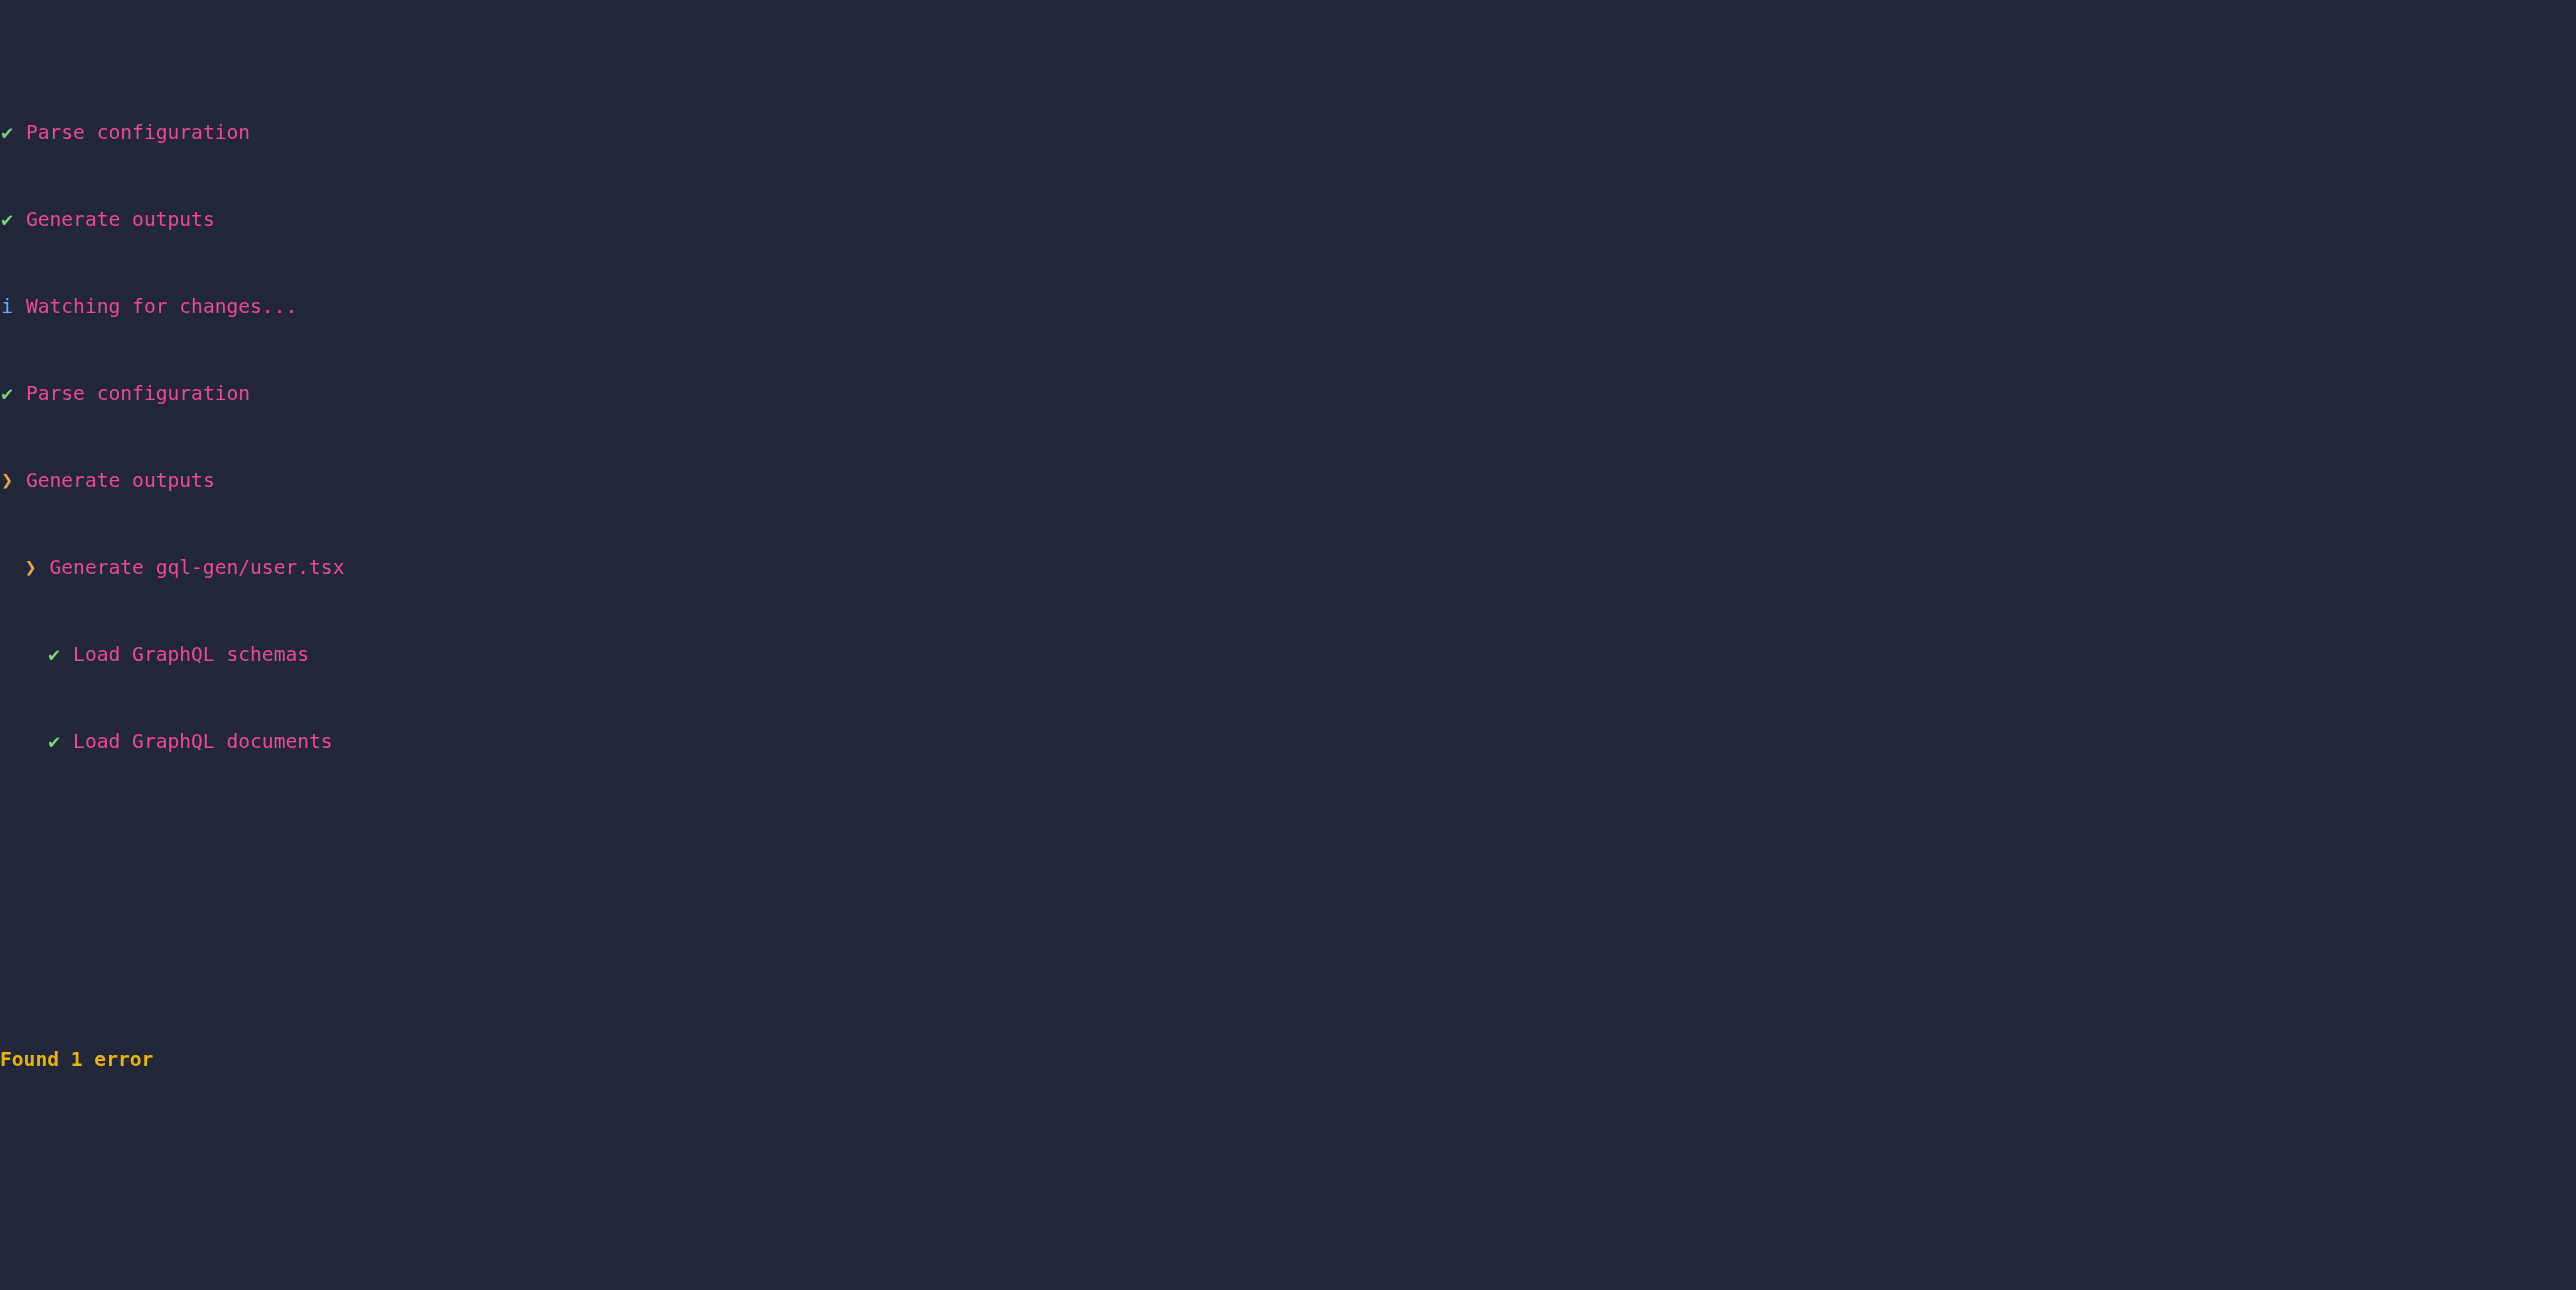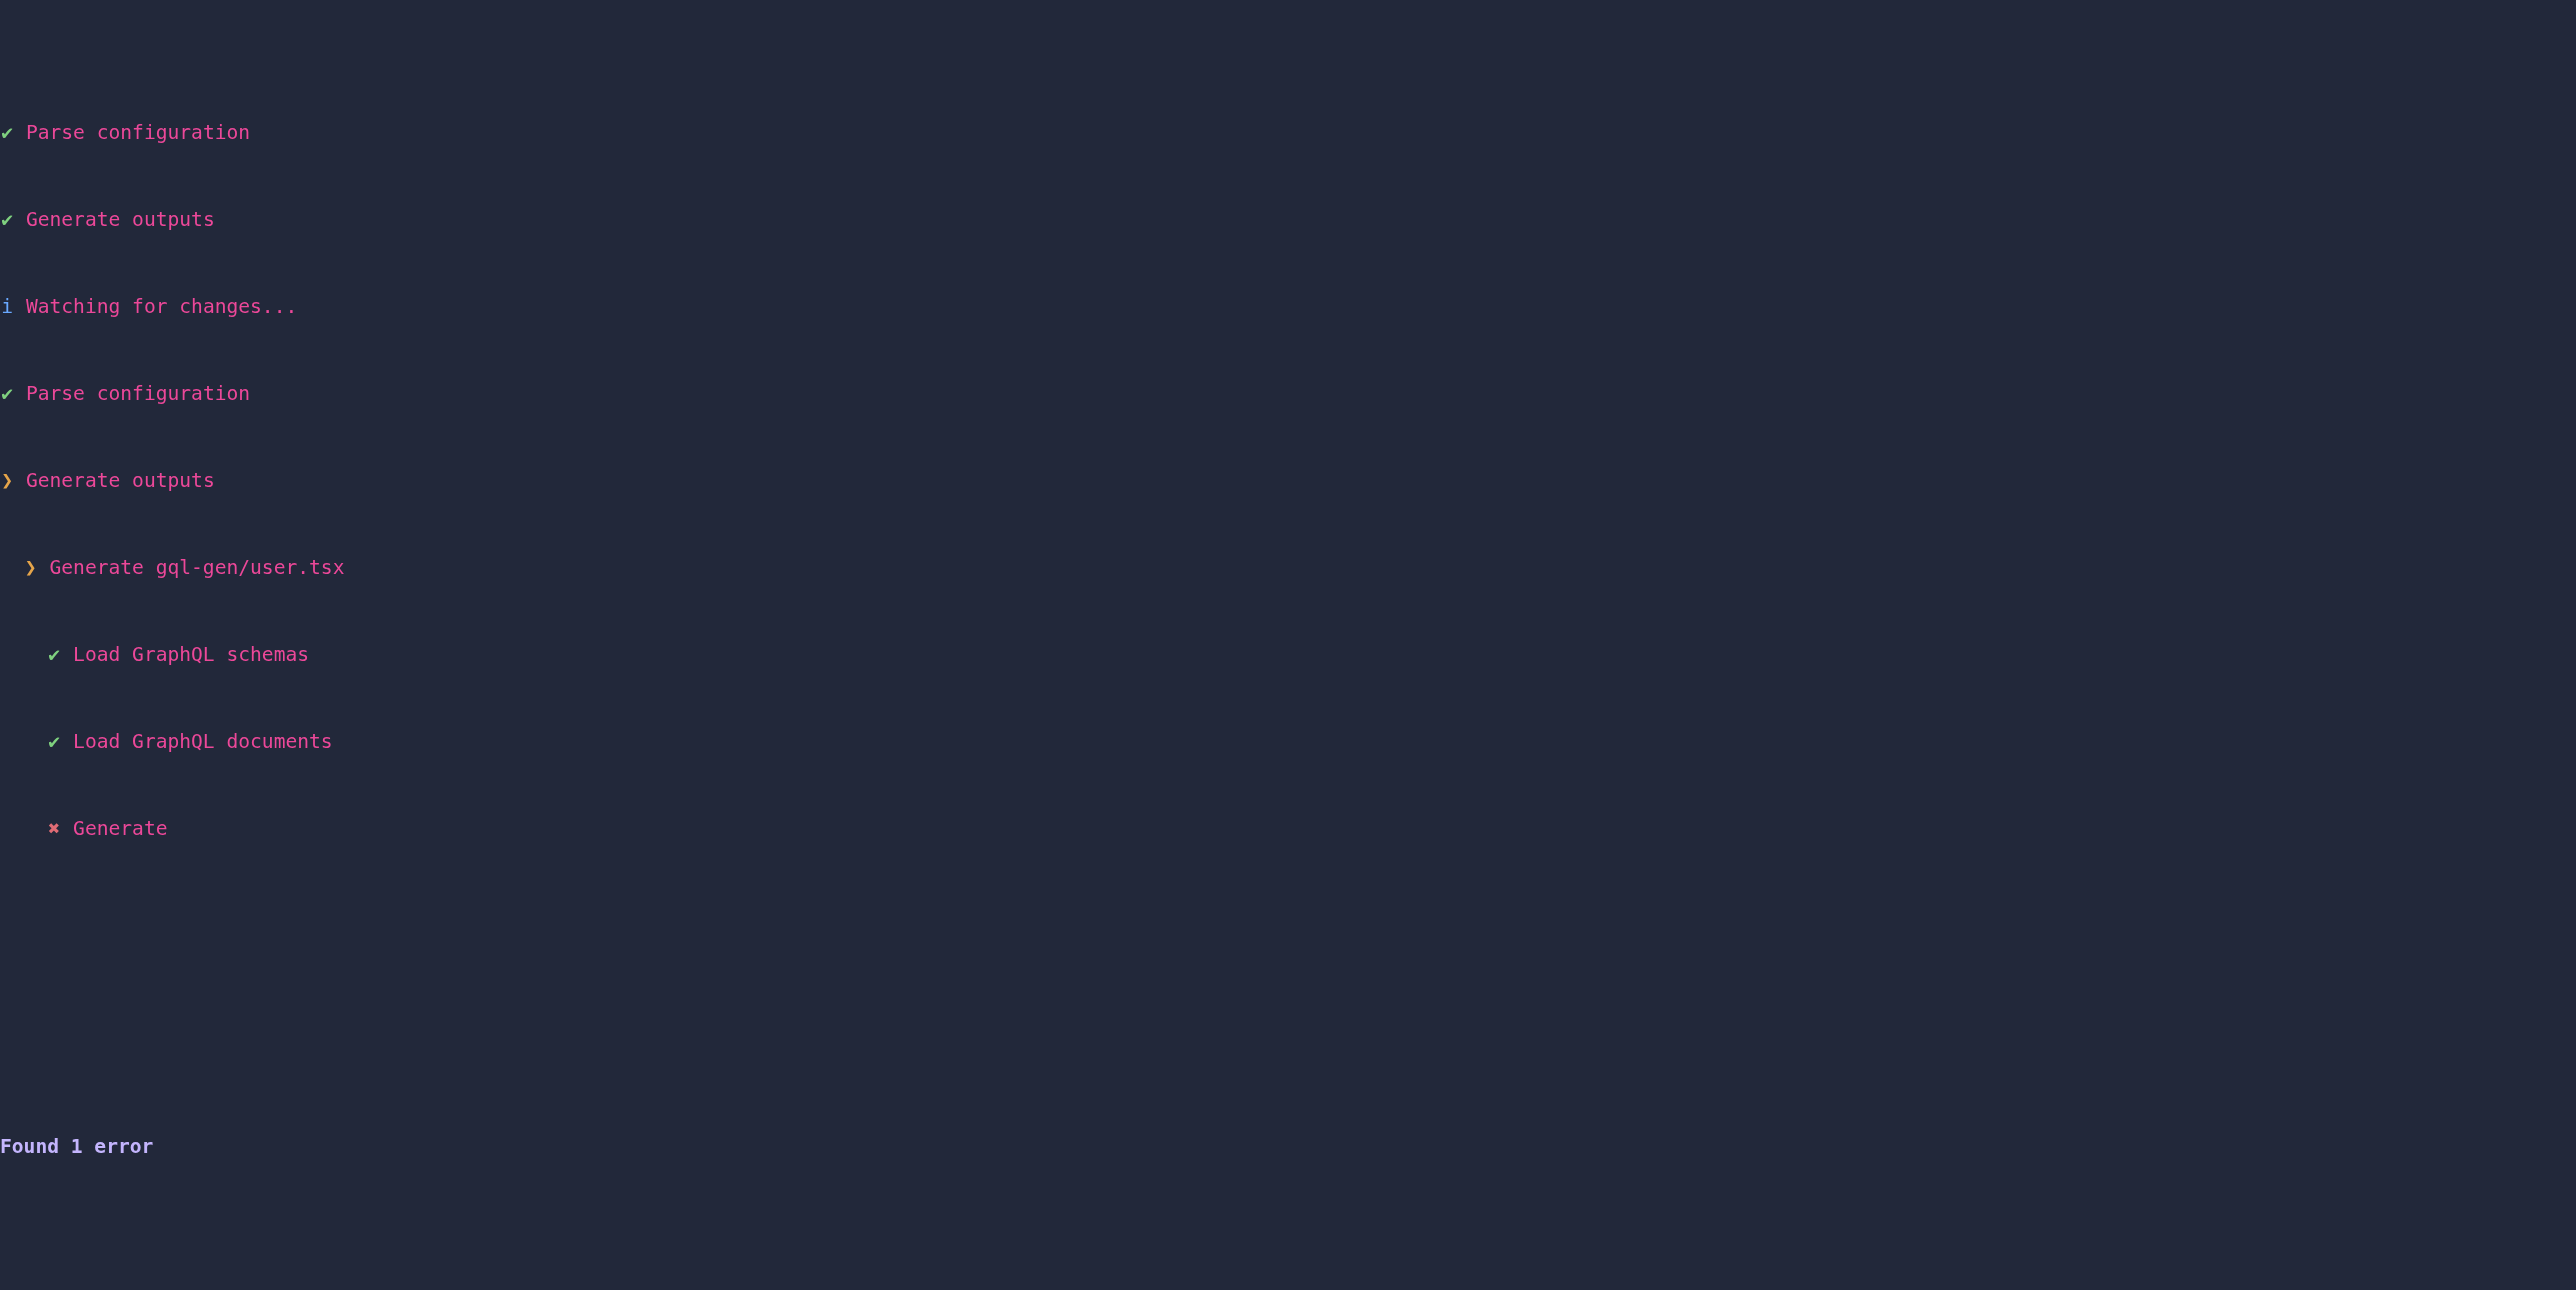--- a/index.html
+++ b/index.html
@@ -22,41 +22,40 @@
     display: inline-block;
     width: 1.2ch;
     text-align: center;
   }
   .check { color: #7fd17f; }       
   .info  { color: #6aa9ff; }       
   .spin  { color: #e6a54a; }       
   .cross { color: #e06c75; }       
   .arrow { color: #a0a4b8; }
   .dim   { color: #ec4899; }
-  .pinkbold { color: #c4b5fd; font-weight: bold; }
+  .pinkbold { color: #eab308; font-weight: bold; }
   .pad1 { padding-left: 2ch; }
   .pad2 { padding-left: 4ch; }
   .blank { height: 1.48em; }
   .indent-arrow-text { padding-left: 7ch; }
 </style>
 </head>
 <body>
 
 <div class="term">
 
   
   <span class="line"><span class="glyph check">✔</span> <span class="dim">Parse configuration</span></span>
   <span class="line"><span class="glyph check">✔</span> <span class="dim">Generate outputs</span></span>
   <span class="line"><span class="glyph info">i</span> <span class="dim">Watching for changes...</span></span>
   <span class="line"><span class="glyph check">✔</span> <span class="dim">Parse configuration</span></span>
   <span class="line"><span class="glyph spin">❯</span> <span class="dim">Generate outputs</span></span>
   <span class="line pad1"><span class="glyph spin">❯</span> <span class="dim">Generate gql-gen/user.tsx</span></span>
   <span class="line pad2"><span class="glyph check">✔</span> <span class="dim">Load GraphQL schemas</span></span>
   <span class="line pad2"><span class="glyph check">✔</span> <span class="dim">Load GraphQL documents</span></span>
-  <span class="line pad2"><span class="glyph cross">✖</span> <span class="dim">Generate</span></span>
 
   <div class="blank"></div>
   <div class="blank"></div>
 
   <span class="line"><span class="pinkbold">Found 1 error</span></span>
 
   
 
   
 

